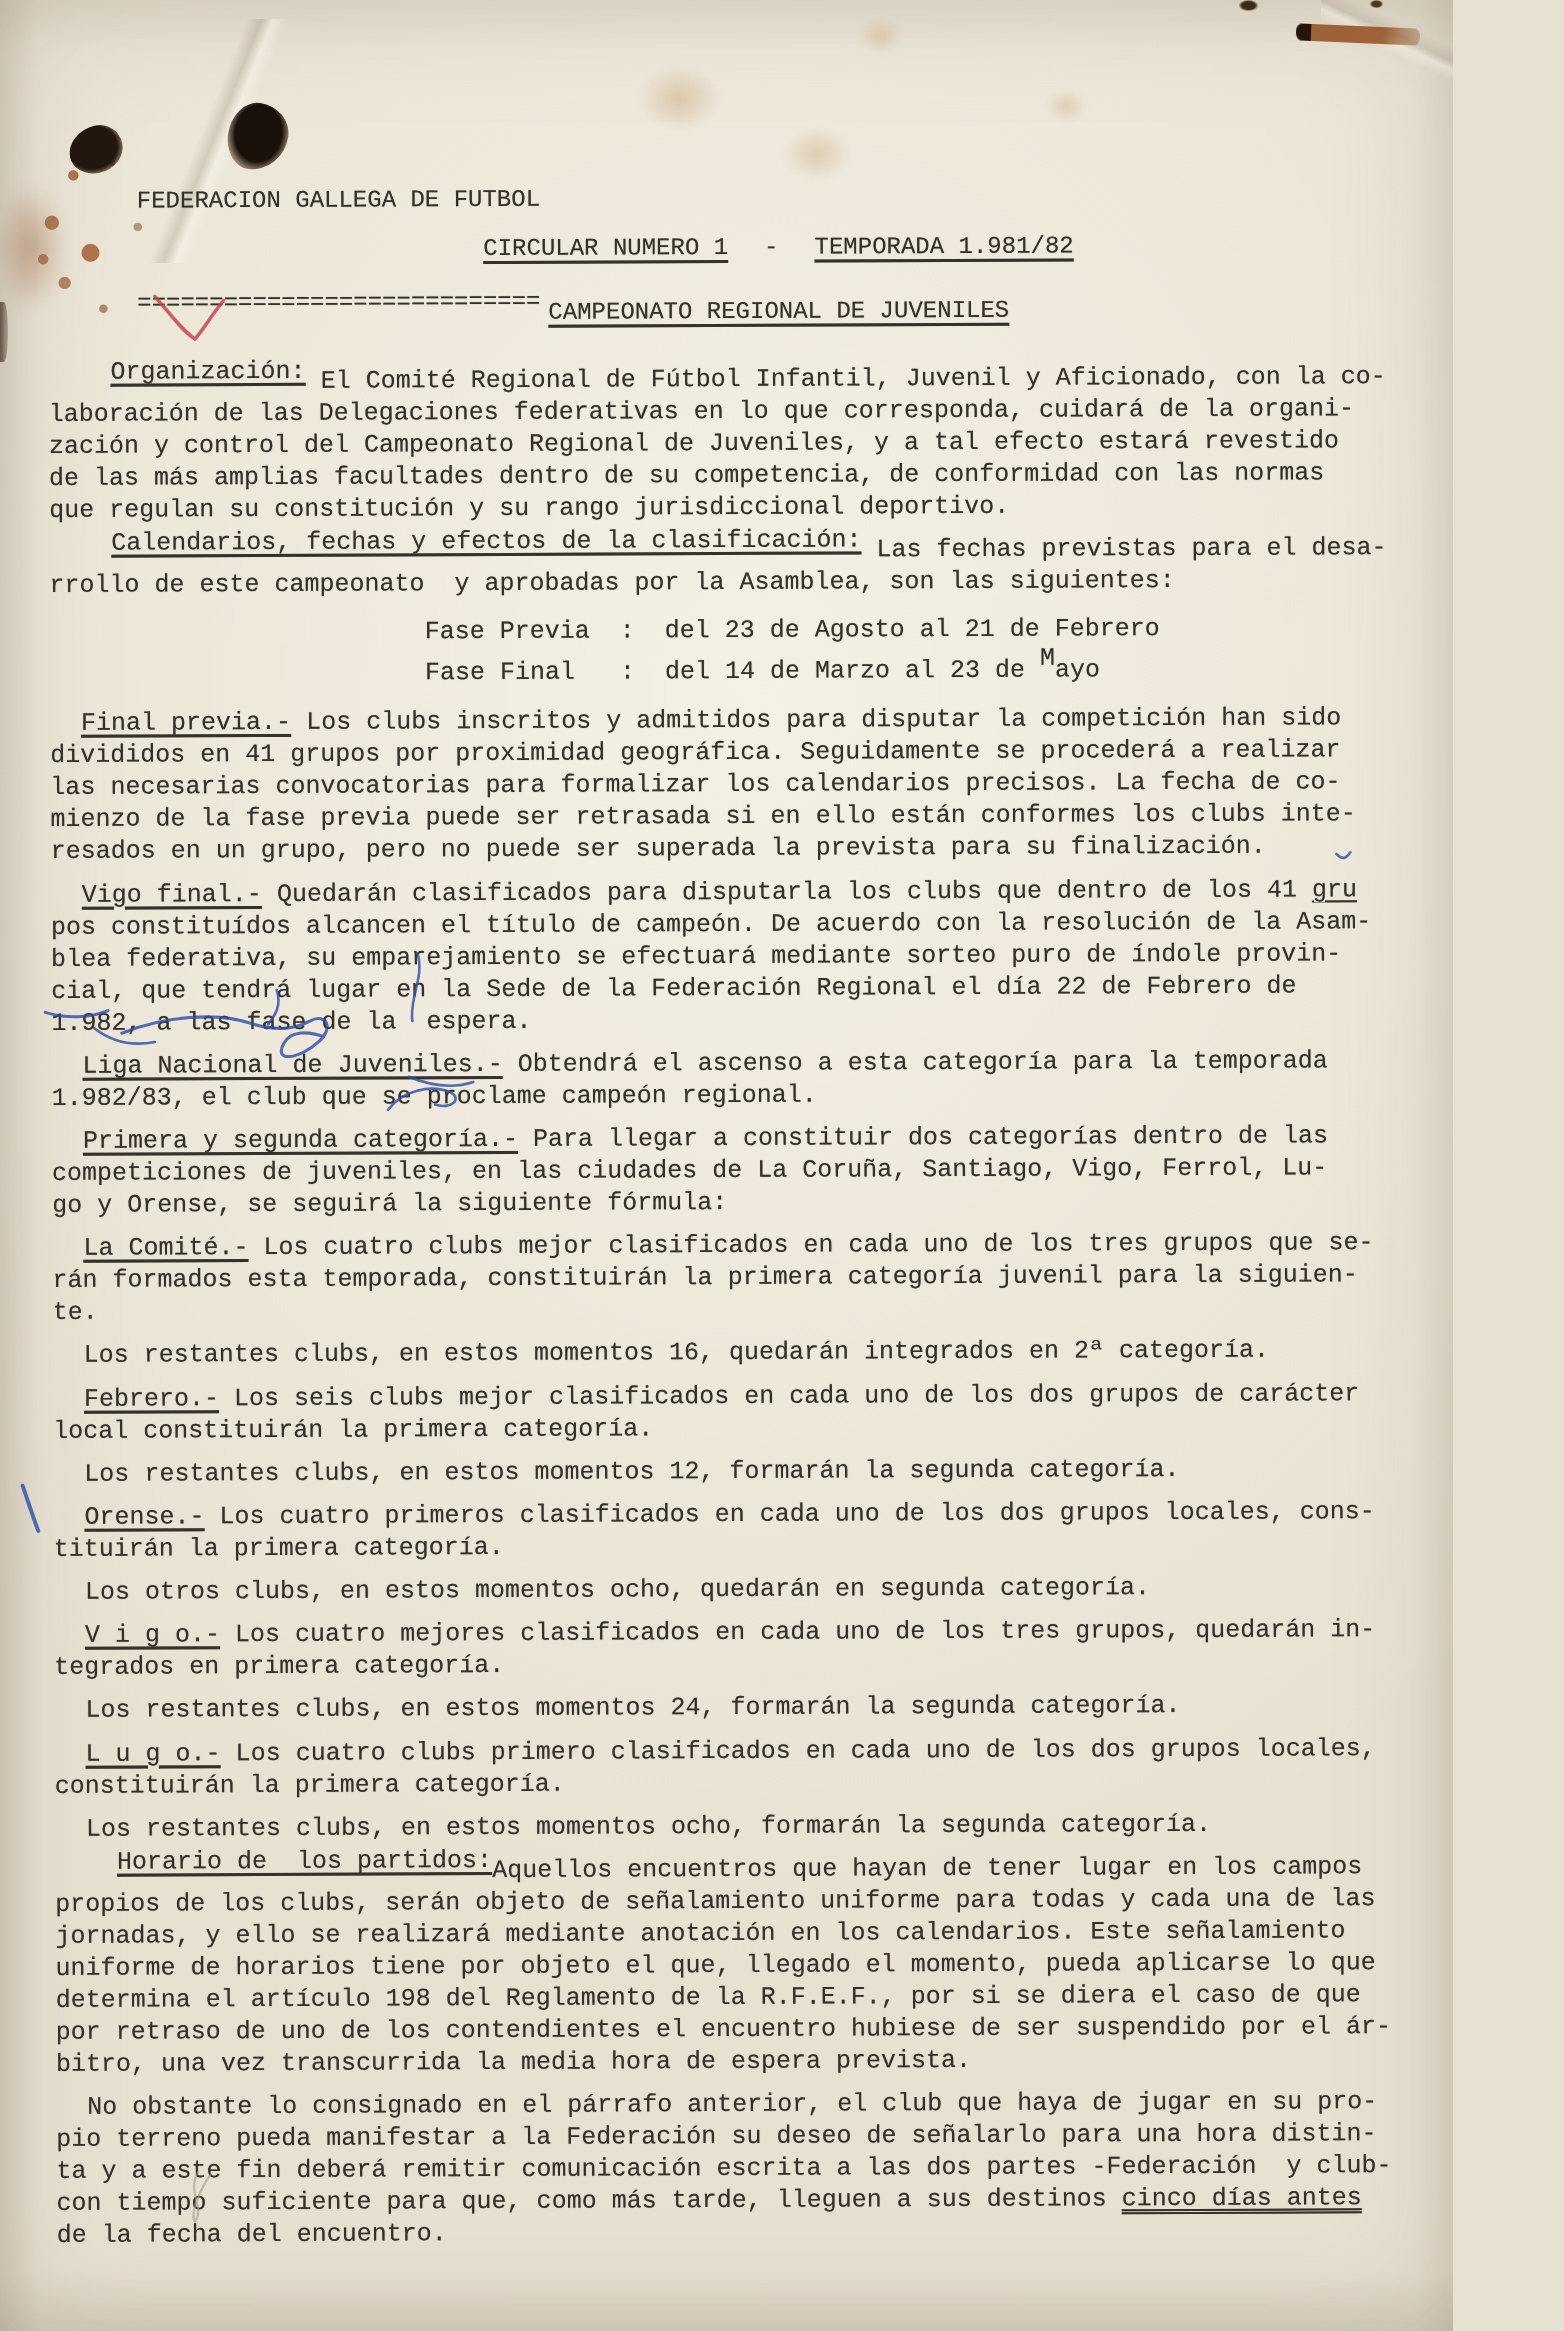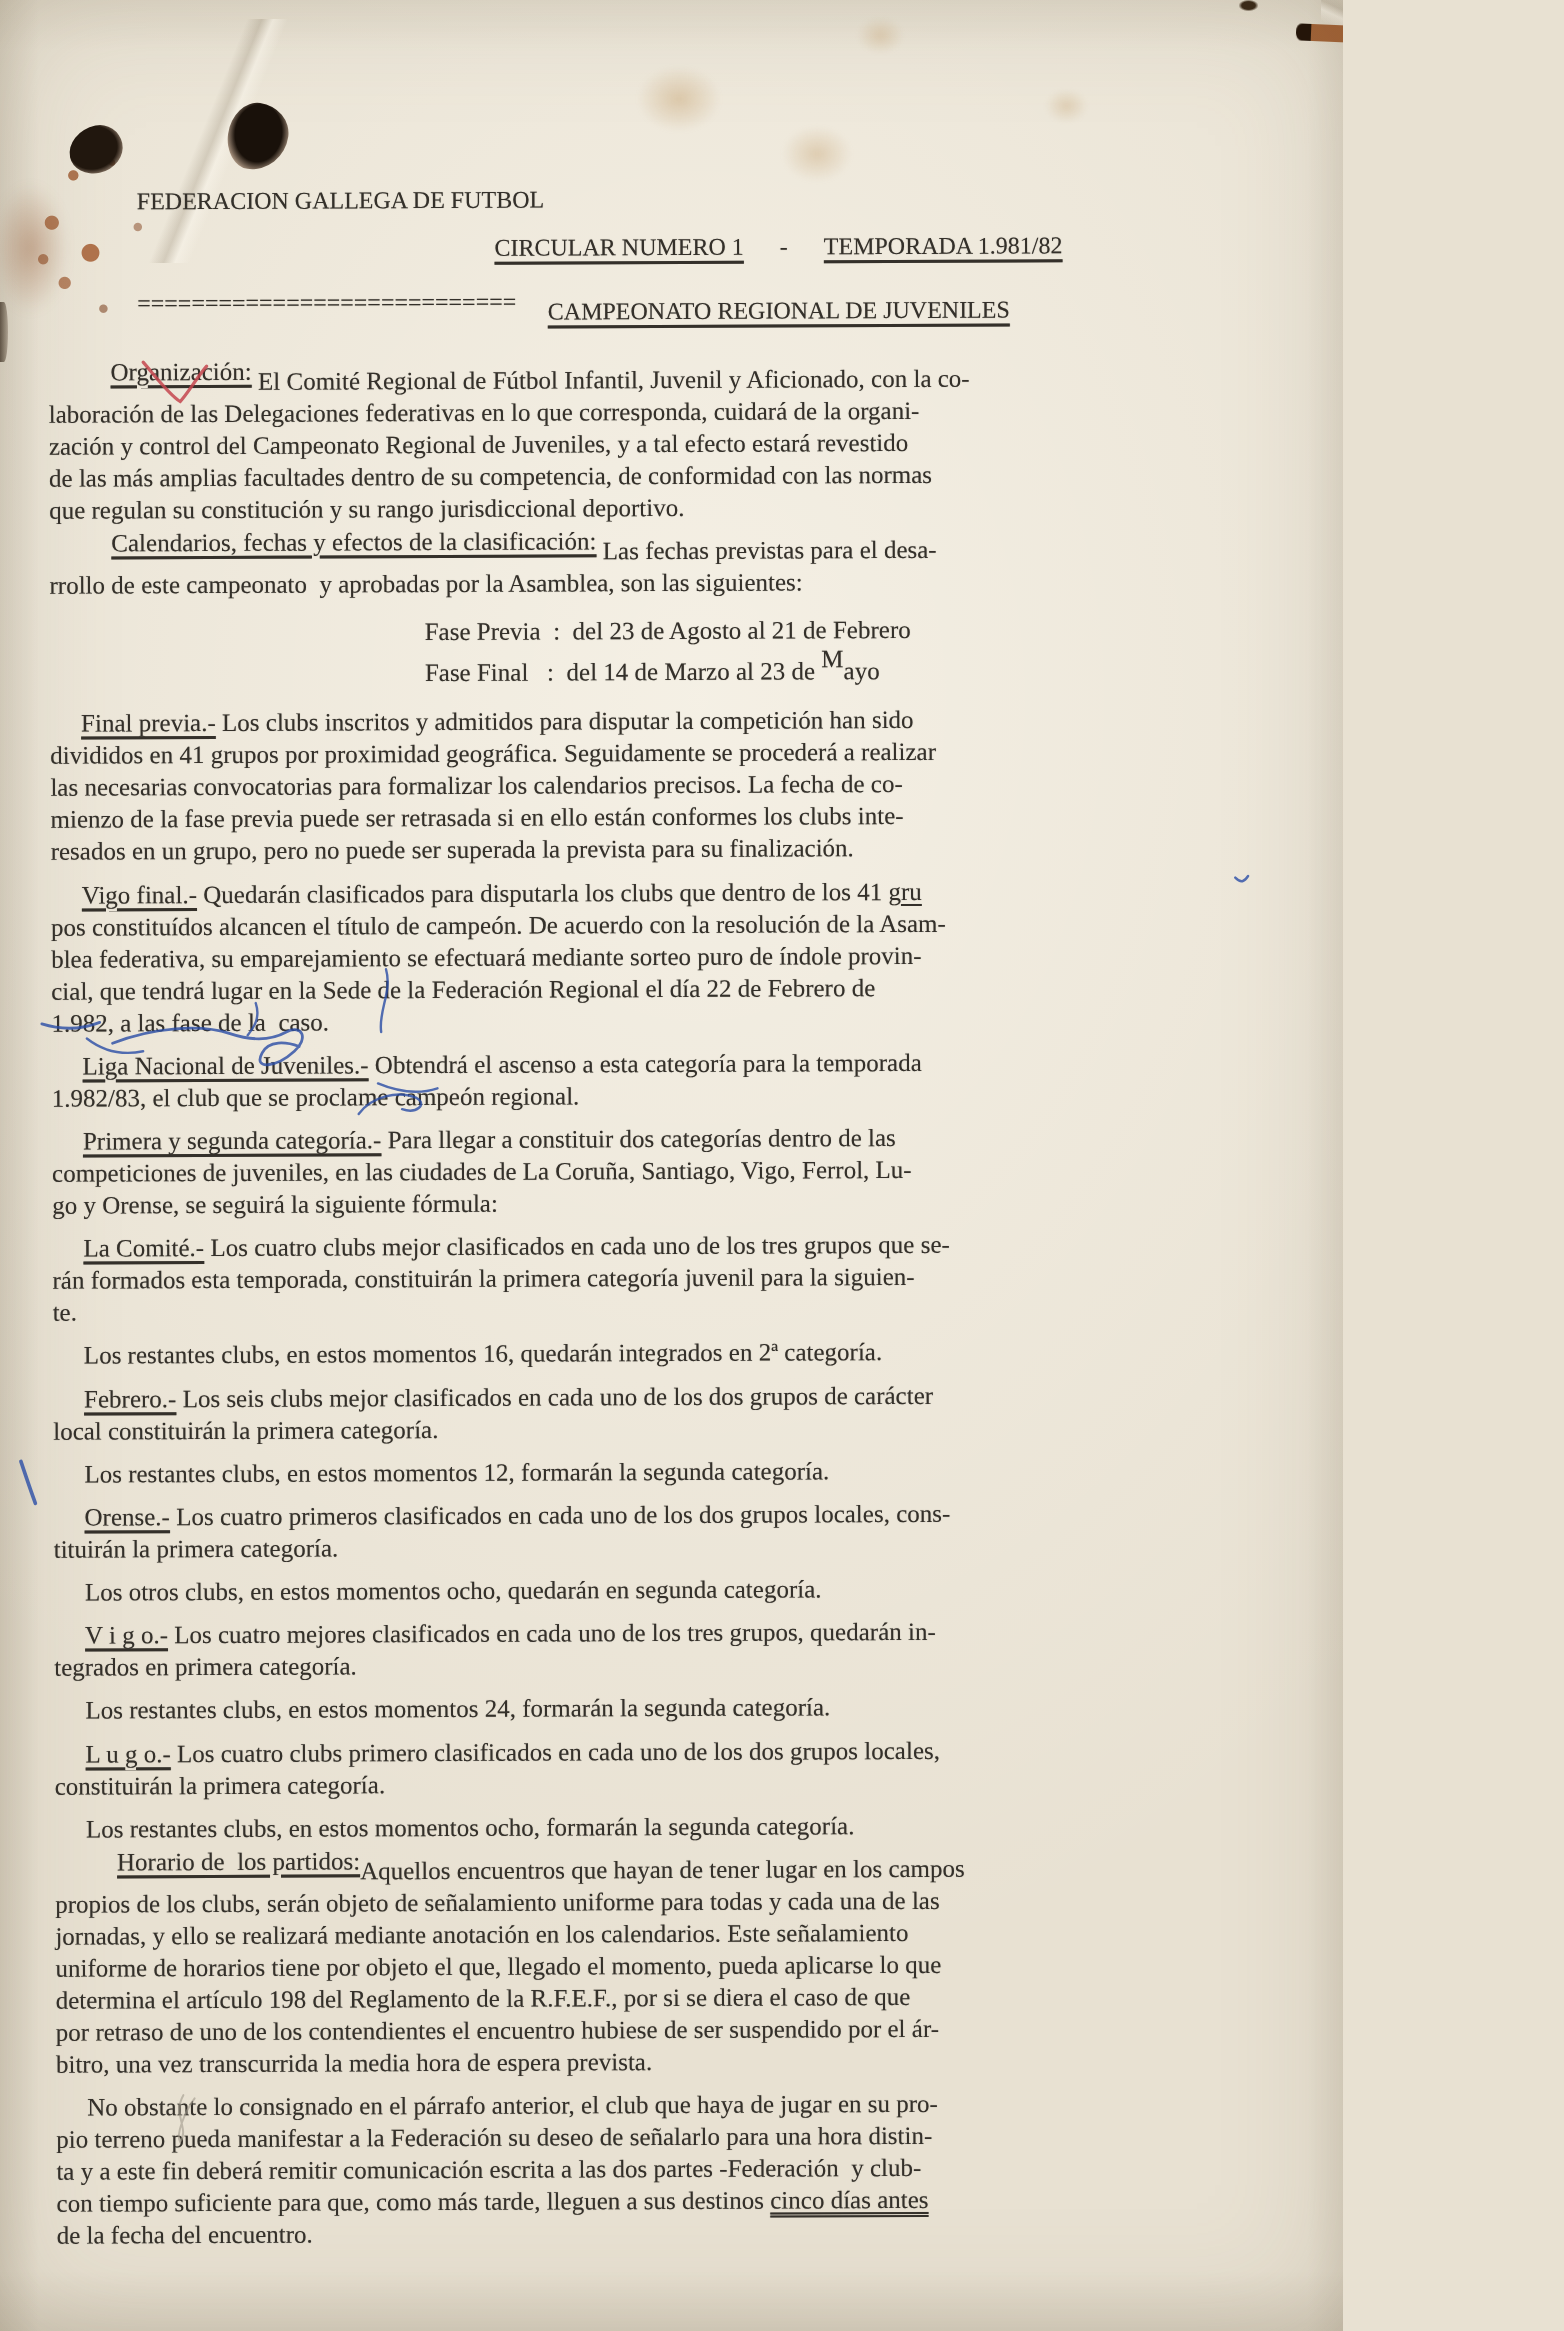--- a/index.html
+++ b/index.html
@@ -1,30 +1,30 @@
 <!DOCTYPE html>
 <html style="font-size:15px"><head>
 <meta charset="utf-8">
 <style>
   html, body { margin: 0; padding: 0; background: #e8e1d2; }
 
   .page {
     position: relative;
-    width: 1343px;
+    width: 1453px;
     height: 2331px;
     overflow: hidden;
     background:
       radial-gradient(ellipse 120% 90% at 52% 30%, rgba(255,252,244,.55), rgba(255,252,244,0) 62%),
       linear-gradient(90deg, rgba(110,95,70,.16), rgba(110,95,70,0) 39px),
       linear-gradient(270deg, rgba(110,95,70,.10), rgba(110,95,70,0) 36px),
       linear-gradient(0deg, rgba(110,95,70,.13), rgba(110,95,70,0) 60px),
       linear-gradient(180deg, rgba(130,115,85,.10), rgba(130,115,85,0) 51px),
       #e8e1d2;
     box-shadow: inset 0 0 122px rgba(125,108,80,.22);
-    font-family: Liberation Serif, serif;
+    font-family: Liberation Mono, monospace;
     color: #34302a;
   }
 
   .content { position: absolute; inset: 0; transform: rotate(-0.25deg); }
   .content, .content * { text-shadow: 0 0 0.9px rgba(52,48,42,.45); }
 
   .letterhead { position: absolute; left: 141px; top: 114px; font-size: 24px; line-height: 34px; white-space: pre; }
 
   .title-row   { position: absolute; top: 234px; left: 0; width: 1565px; text-align: center; font-size: 24px; white-space: pre; }
   .subtitle-row{ position: absolute; top: 298px; left: 0; width: 1565px; text-align: center; font-size: 24px; white-space: pre; }
@@ -121,21 +121,21 @@
 Fase Final   :  del 14 de Marzo al 23 de </span><span class="sup">M</span><span>ayo</span></p>
         <p class="para"><span class="h">Final previa.-</span><span> Los clubs inscritos y admitidos para disputar la competición han sido
 divididos en 41 grupos por proximidad geográfica. Seguidamente se procederá a realizar
 las necesarias convocatorias para formalizar los calendarios precisos. La fecha de co-
 mienzo de la fase previa puede ser retrasada si en ello están conformes los clubs inte-
 resados en un grupo, pero no puede ser superada la prevista para su finalización.</span></p>
         <p class="para"><span class="h">Vigo final.-</span><span> Quedarán clasificados para disputarla los clubs que dentro de los 41 </span><span class="u">gru</span><span>
 pos constituídos alcancen el título de campeón. De acuerdo con la resolución de la Asam-
 blea federativa, su emparejamiento se efectuará mediante sorteo puro de índole provin-
 cial, que tendrá lugar en la Sede de la Federación Regional el día 22 de Febrero de
-1.982, </span><span class="x">a las fase</span><span> de la  caso.</span></p>
+1.982, </span><span class="x">a las fase</span><span> de la  espera.</span></p>
         <p class="para"><span class="h">Liga Nacional de Juveniles.-</span><span> Obtendrá el ascenso a esta categoría para la temporada
 1.982/83, el club que se proclame campeón regional.</span></p>
         <p class="para"><span class="h">Primera y segunda categoría.-</span><span> Para llegar a constituir dos categorías dentro de las
 competiciones de juveniles, en las ciudades de La Coruña, Santiago, Vigo, Ferrol, Lu-
 go y Orense, se seguirá la siguiente fórmula:</span></p>
         <p class="para"><span class="h">La Comité.-</span><span> Los cuatro clubs mejor clasificados en cada uno de los tres grupos que se-
 rán formados esta temporada, constituirán la primera categoría juvenil para la siguien-
 te.</span></p>
         <p class="para"><span>Los restantes clubs, en estos momentos 16, quedarán integrados en 2ª categoría.</span></p>
         <p class="para"><span class="h">Febrero.-</span><span> Los seis clubs mejor clasificados en cada uno de los dos grupos de carácter

